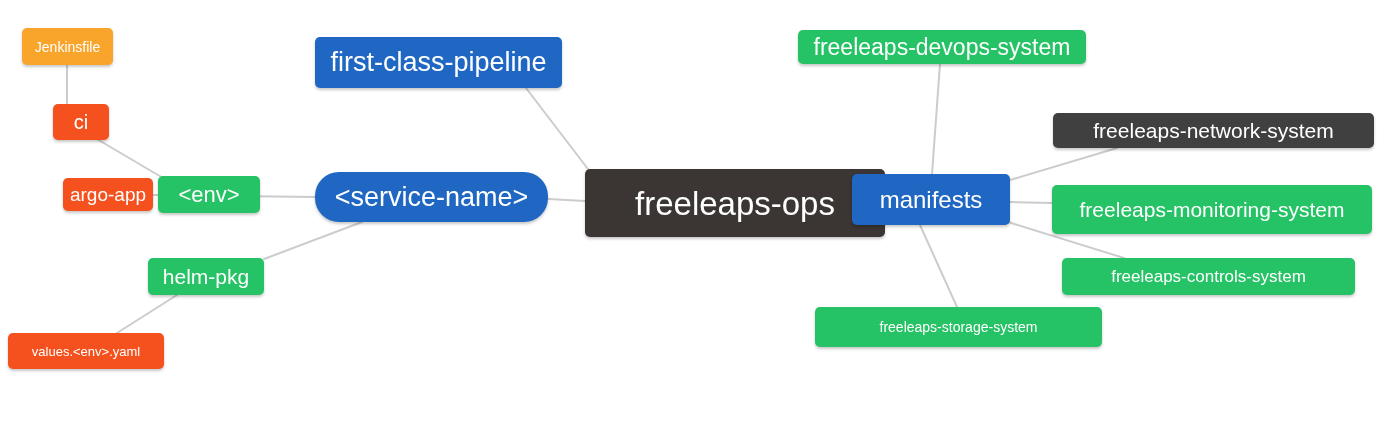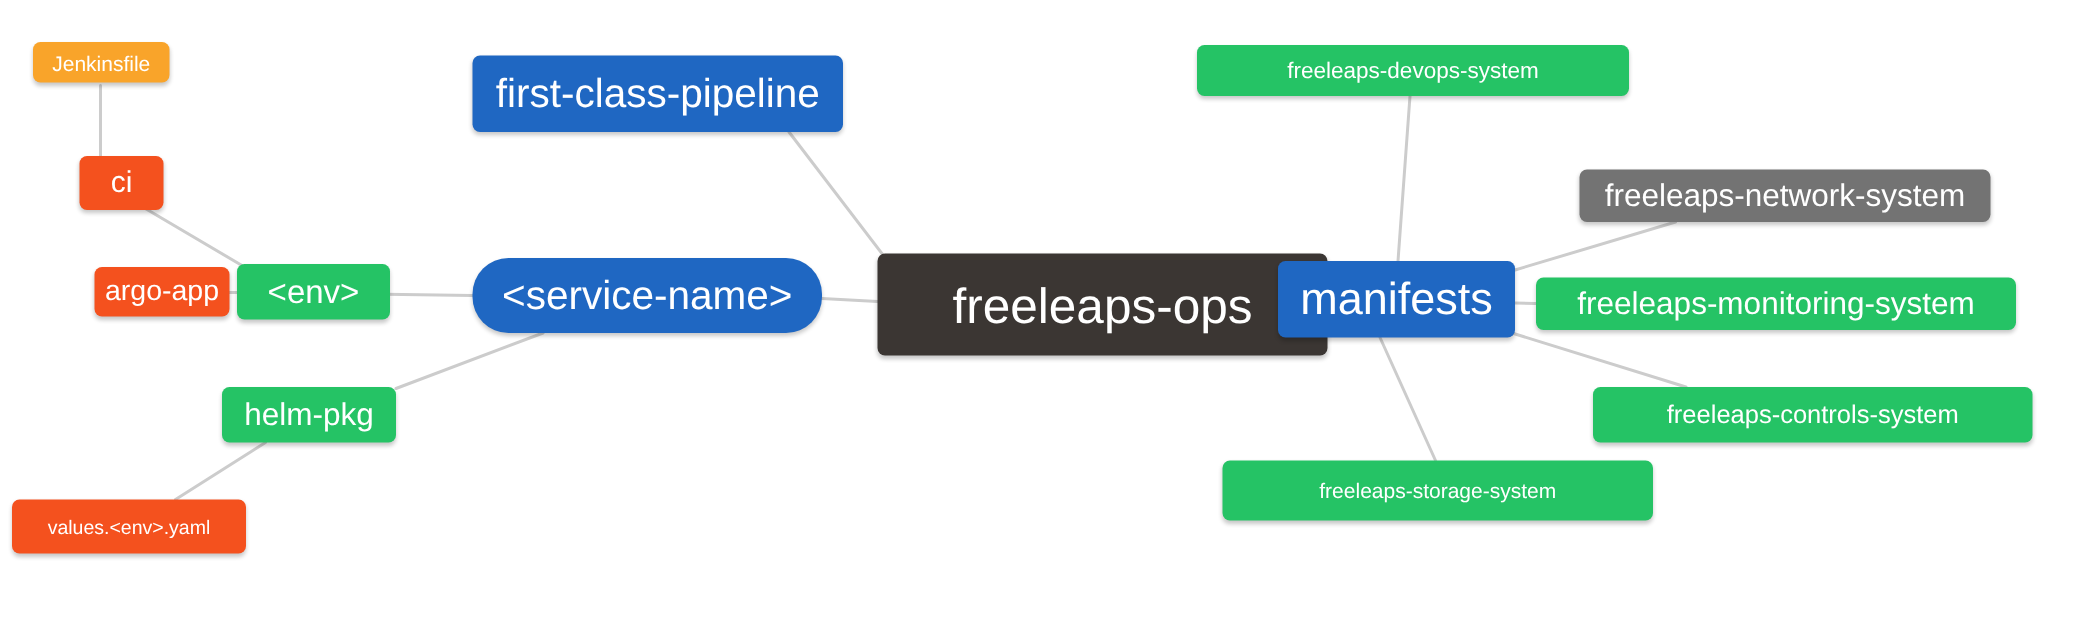--- a/index.html
+++ b/index.html
@@ -52,29 +52,29 @@
       <line x1="362" y1="222" x2="264" y2="259" stroke="#cccccc" stroke-width="2" stroke-linecap="round"></line>
       <line x1="177" y1="295" x2="117" y2="333" stroke="#cccccc" stroke-width="2" stroke-linecap="round"></line>
       <line x1="843" y1="203" x2="854" y2="203" stroke="#cccccc" stroke-width="2" stroke-linecap="round"></line>
       <line x1="932" y1="174" x2="940" y2="64" stroke="#cccccc" stroke-width="2" stroke-linecap="round"></line>
       <line x1="1010" y1="180" x2="1117" y2="148" stroke="#cccccc" stroke-width="2" stroke-linecap="round"></line>
       <line x1="1010" y1="202" x2="1052" y2="203" stroke="#cccccc" stroke-width="2" stroke-linecap="round"></line>
       <line x1="1008" y1="222" x2="1124" y2="258" stroke="#cccccc" stroke-width="2" stroke-linecap="round"></line>
       <line x1="920" y1="225" x2="957" y2="307" stroke="#cccccc" stroke-width="2" stroke-linecap="round"></line>
     </svg>
   <div id="node-layer">
-      <div class="node" style="left: 22px; top: 28px; width: 91px; height: 27px; font-size: 14px; background: rgb(249, 164, 42); color: rgb(255, 255, 255);">Jenkinsfile</div>
+      <div class="node" style="left: 22px; top: 28px; width: 91px; height: 37px; font-size: 14px; background: rgb(249, 164, 42); color: rgb(255, 255, 255);">Jenkinsfile</div>
       <div class="node" style="left: 53px; top: 104px; width: 56px; height: 36px; font-size: 20px; background: rgb(244, 81, 30); color: rgb(255, 255, 255);">ci</div>
       <div class="node" style="left: 32px; top: 178px; width: 90px; height: 33px; font-size: 19px; background: rgb(244, 81, 30); color: rgb(255, 255, 255); margin-left: 31px;">argo-app</div>
       <div class="node" style="left: 158px; top: 176px; width: 102px; height: 37px; font-size: 22px; background: rgb(37, 195, 101); color: rgb(255, 255, 255);">&lt;env&gt;</div>
       <div class="node" style="left: 148px; top: 258px; width: 116px; height: 37px; font-size: 21px; background: rgb(37, 195, 101); color: rgb(255, 255, 255);">helm-pkg</div>
       <div class="node" style="left: 8px; top: 333px; width: 156px; height: 36px; font-size: 13px; background: rgb(244, 81, 30); color: rgb(255, 255, 255);">values.&lt;env&gt;.yaml</div>
       <div class="node" style="left: 315px; top: 37px; width: 247px; height: 51px; font-size: 27px; background: rgb(31, 103, 194); color: rgb(255, 255, 255);">first-class-pipeline</div>
       <div class="node" style="left: 315px; top: 172px; width: 233px; height: 50px; font-size: 27px; background: rgb(31, 103, 194); color: rgb(255, 255, 255); border-radius: 24px;">&lt;service-name&gt;</div>
       <div class="node" style="left: 585px; top: 169px; width: 300px; height: 68px; font-size: 33px; background: rgb(59, 54, 51); color: rgb(255, 255, 255);">freeleaps-ops</div>
-      <div class="node" style="left: 852px; top: 174px; width: 158px; height: 51px; font-size: 30px; background: rgb(31, 103, 194); color: rgb(255, 255, 255);">manifests</div>
-      <div class="node" style="left: 798px; top: 30px; width: 288px; height: 34px; font-size: 15px; background: rgb(37, 195, 101); color: rgb(255, 255, 255);">freeleaps-devops-system</div>
-      <div class="node" style="left: 1053px; top: 113px; width: 274px; height: 35px; font-size: 21px; background: #737373; color: rgb(255, 255, 255);">freeleaps-network-system</div>
-      <div class="node" style="left: 1024px; top: 185px; width: 320px; height: 35px; font-size: 21px; background: rgb(37, 195, 101); color: rgb(255, 255, 255);">freeleaps-monitoring-system</div>
+      <div class="node" style="left: 852px; top: 174px; width: 158px; height: 51px; font-size: 24px; background: rgb(31, 103, 194); color: rgb(255, 255, 255);">manifests</div>
+      <div class="node" style="left: 798px; top: 30px; width: 288px; height: 34px; font-size: 23px; background: rgb(37, 195, 101); color: rgb(255, 255, 255);">freeleaps-devops-system</div>
+      <div class="node" style="left: 1053px; top: 113px; width: 321px; height: 35px; font-size: 21px; background: #404040; color: rgb(255, 255, 255);">freeleaps-network-system</div>
+      <div class="node" style="left: 1052px; top: 185px; width: 320px; height: 49px; font-size: 21px; background: rgb(37, 195, 101); color: rgb(255, 255, 255);">freeleaps-monitoring-system</div>
       <div class="node" style="left: 1062px; top: 258px; width: 293px; height: 37px; font-size: 17px; background: rgb(37, 195, 101); color: rgb(255, 255, 255);">freeleaps-controls-system</div>
       <div class="node" style="left: 815px; top: 307px; width: 287px; height: 40px; font-size: 14px; background: rgb(37, 195, 101); color: rgb(255, 255, 255);">freeleaps-storage-system</div>
     </div>
 </div>
 
 </body></html>

